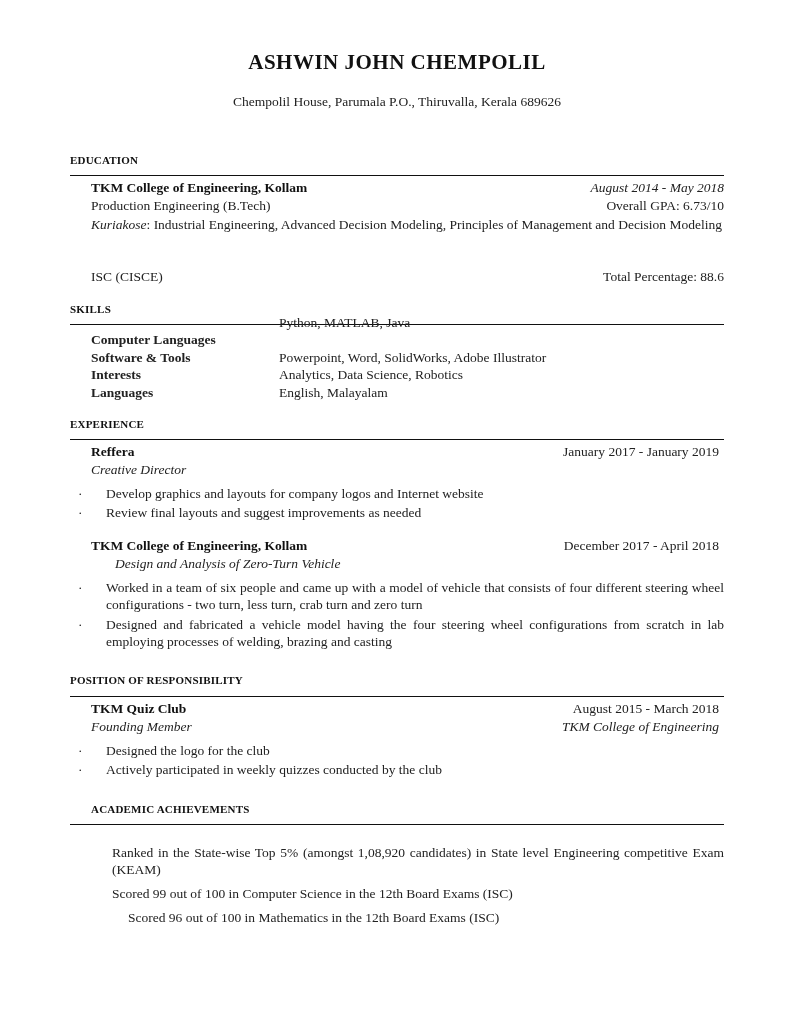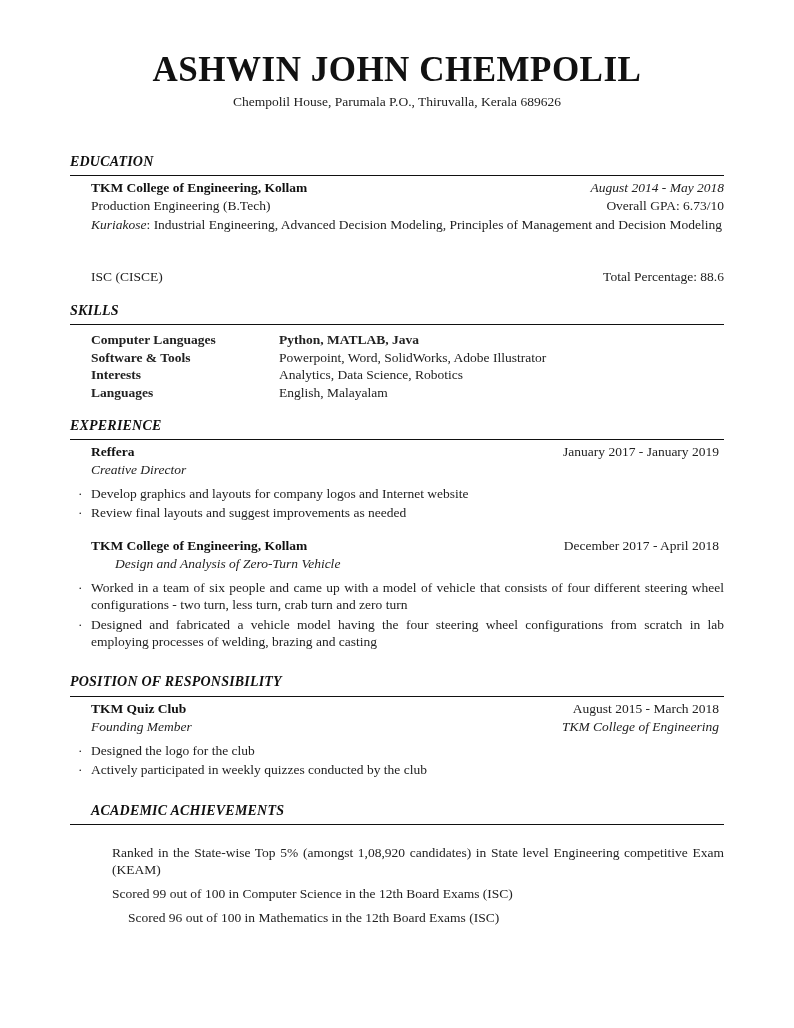--- a/index.html
+++ b/index.html
@@ -4,41 +4,41 @@
   <style>
     html, body { margin: 0; padding: 0; background: #ffffff; }
     body {
       width: 794px; height: 1028px; position: relative; overflow: hidden;
       font-family: "DejaVu Serif", "Liberation Serif", serif;
       color: #111; font-size: 13px;
     }
     .page { position: absolute; left: 0; top: 0; width: 794px; height: 1028px; }
     .name {
       position: absolute; top: 50px; left: 0; width: 794px; text-align: center;
-      font-family: "Liberation Serif", serif; font-weight: bold; font-size: 35px;
+      font-family: "Liberation Serif", serif; font-weight: bold; font-size: 21px;
       letter-spacing: 0.5px; color: #111;
     }
     .addr {
       position: absolute; left: 0; width: 794px; text-align: center;
       font-family: "Liberation Serif", serif; font-size: 13.5px; color: #222;
     }
     .sec-title {
       position: absolute; left: 70px; font-family: "Liberation Serif", serif;
-      font-weight: bold; font-size: 14px; letter-spacing: 0.2px; font-style: italic;
+      font-weight: bold; font-size: 11px; letter-spacing: 0.2px;
     }
     .rule { position: absolute; left: 70px; width: 654px; height: 0; border-top: 1.2px solid #111; }
     .row { position: absolute; left: 91px; width: 633px; height: 18px; font-family: "Liberation Serif", serif; font-size: 13.5px; color: #222; }
     .row .l { position: absolute; left: 0; top: 0; white-space: nowrap; }
     .row .r { position: absolute; right: 0; top: 0; white-space: nowrap; }
     .b { font-weight: bold; color: #111; }
     .i { font-style: italic; }
     .para { position: absolute; left: 91px; width: 633px; font-family: "Liberation Serif", serif; font-size: 13.5px; line-height: 17px; color: #222; text-align: justify; }
     .bul { position: absolute; left: 78px; width: 646px; font-family: "Liberation Serif", serif; font-size: 13.5px; line-height: 17px; color: #222; text-align: justify; }
     .bul .dot { position: absolute; left: 0; top: 0; }
-    .bul .txt { display: block; margin-left: 13px; }
+    .bul .txt { display: block; margin-left: 28px; }
     .sk { position: absolute; font-family: "Liberation Serif", serif; font-size: 13.5px; color: #222; white-space: nowrap; }
     .ach { position: absolute; left: 112px; width: 612px; font-family: "Liberation Serif", serif; font-size: 13.5px; line-height: 17px; color: #222; text-align: justify; }
   </style>
 </head>
 <body>
 
 <div class="page">
 
   <div class="name">ASHWIN JOHN CHEMPOLIL</div>
   <div class="addr" style="top:94px;">Chempolil House, Parumala P.O., Thiruvalla, Kerala 689626</div>
@@ -58,21 +58,21 @@
 
   <div class="row" style="top:269px;">
     <span class="l">ISC (CISCE)</span>
     <span class="r">Total Percentage: 88.6</span>
   </div>
 
   <div class="sec-title" style="top:303px;">SKILLS</div>
   <div class="rule" style="top:324px;"></div>
 
   <div class="sk b" style="left:91px; top:332px;">Computer Languages</div>
-  <div class="sk" style="left:279px; top:332px;font-weight:bold;">Python, MATLAB, Java</div>
+  <div class="sk" style="left:279px; top:315px;">Python, MATLAB, Java</div>
   <div class="sk b" style="left:91px; top:350px;">Software &amp; Tools</div>
   <div class="sk" style="left:279px; top:350px;">Powerpoint, Word, SolidWorks, Adobe Illustrator</div>
   <div class="sk b" style="left:91px; top:367px;">Interests</div>
   <div class="sk" style="left:279px; top:367px;">Analytics, Data Science, Robotics</div>
   <div class="sk b" style="left:91px; top:385px;">Languages</div>
   <div class="sk" style="left:279px; top:385px;">English, Malayalam</div>
 
   <div class="sec-title" style="top:418px;">EXPERIENCE</div>
   <div class="rule" style="top:439px;"></div>
 

